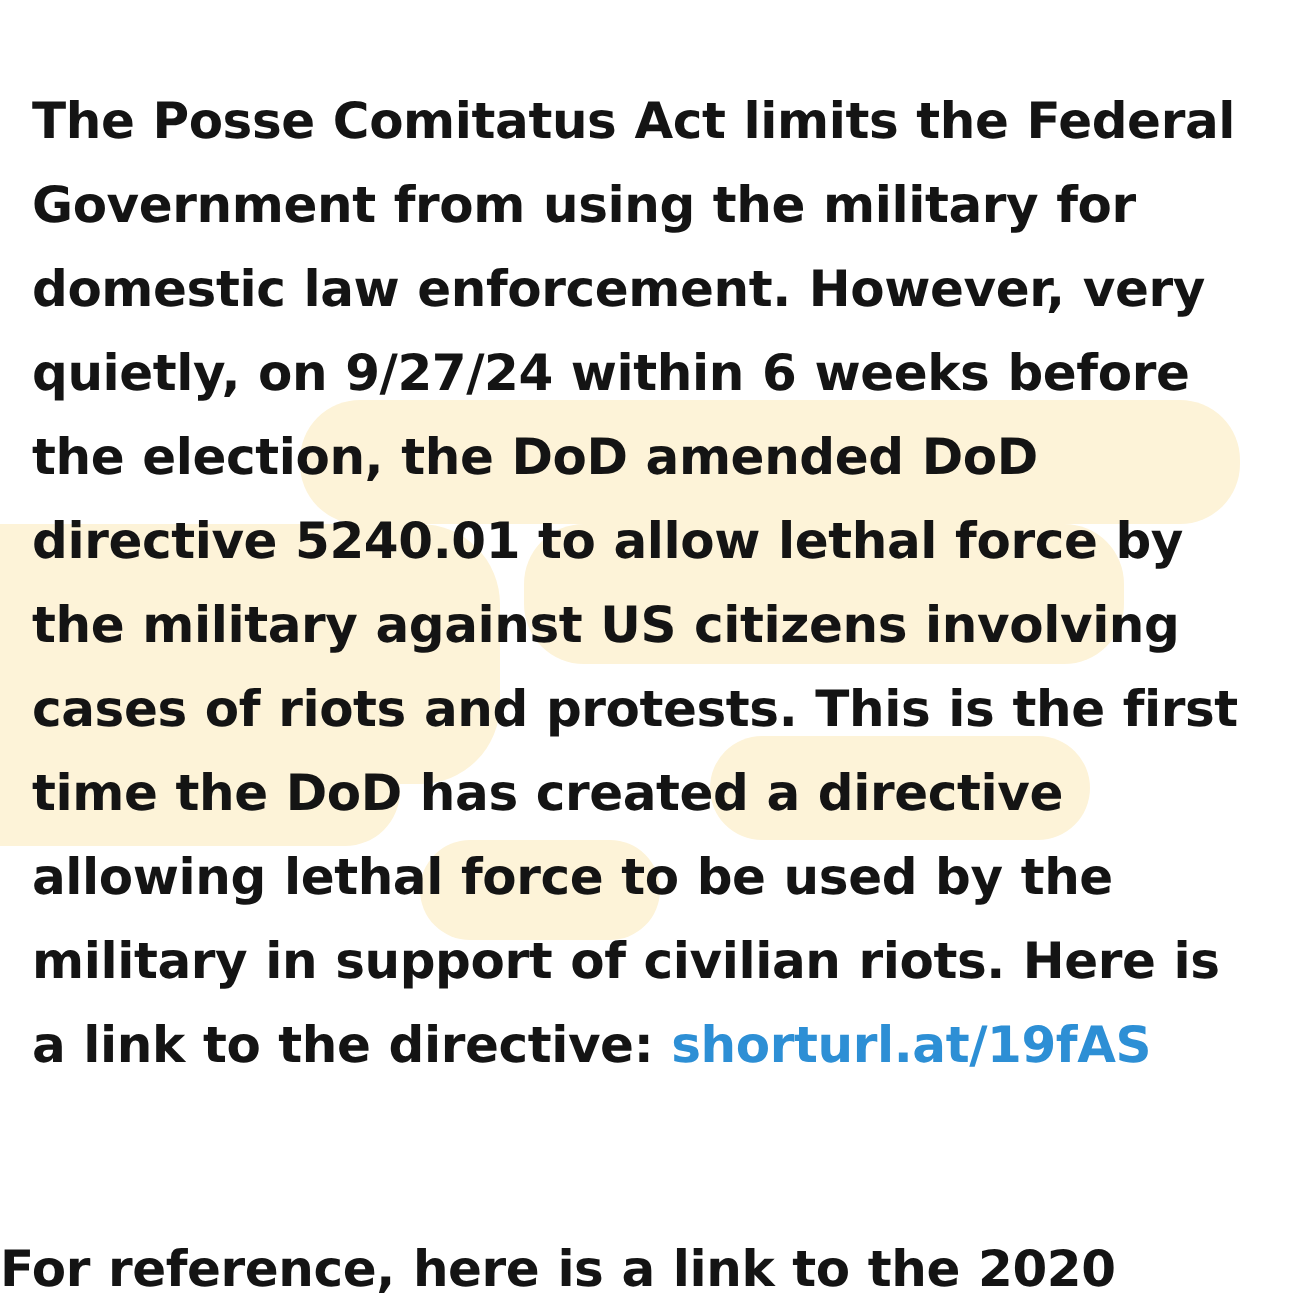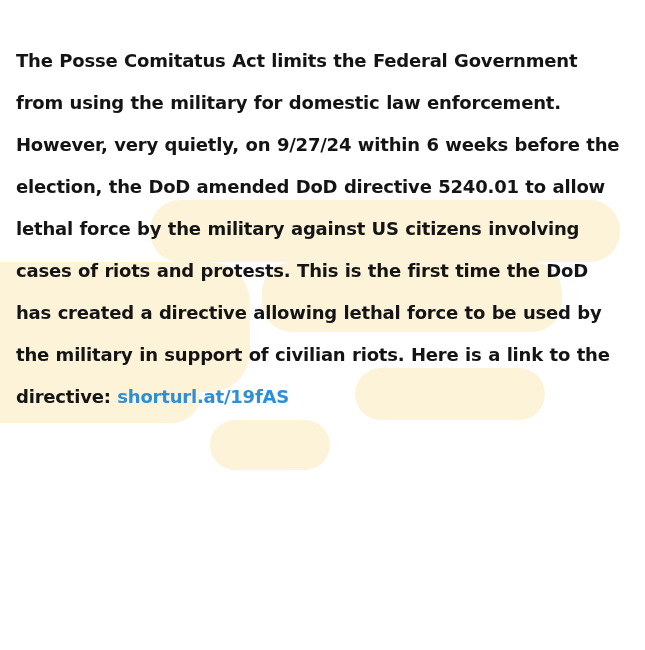--- a/index.html
+++ b/index.html
@@ -36,21 +36,21 @@
 
   .content {
     position: relative;
     z-index: 1;
     padding: 40px 20px 0 16px;
     box-sizing: border-box;
   }
   .para {
     font-family: "DejaVu Sans", sans-serif;
     font-weight: bold;
-    font-size: 18px;
+    font-size: 25px;
     line-height: 42px;
     letter-spacing: -0.2px;
     color: #141414;
     margin: 0;
     word-spacing: 0.5px;
   }
   .link {
     color: #2d8fd5;
     font-weight: bold;
     text-decoration: none;
@@ -78,14 +78,17 @@
   <div class="blob blob-b"></div>
   <div class="blob blob-c"></div>
   <div class="blob blob-d"></div>
   <div class="blob blob-e"></div>
   <div class="blob blob-f"></div>
 
   <div class="content">
     <p class="para"><span>The Posse Comitatus Act limits the Federal Government from using the military for domestic law enforcement.  However, very quietly, on 9/27/24 within 6 weeks before the election, the DoD amended DoD directive 5240.01 to allow lethal force by the military against US citizens involving cases of riots and protests.  This is the first time the DoD has created a directive allowing lethal force to be used by the military in support of civilian riots.  Here is a link to the directive: </span><a class="link" href="#">shorturl.at/19fAS</a></p>
   </div>
 
+  <div class="clip-bottom">
+    <p class="para">For reference, here is a link to the 2020</p>
+  </div>
 
 </div>
 
 </body></html>

